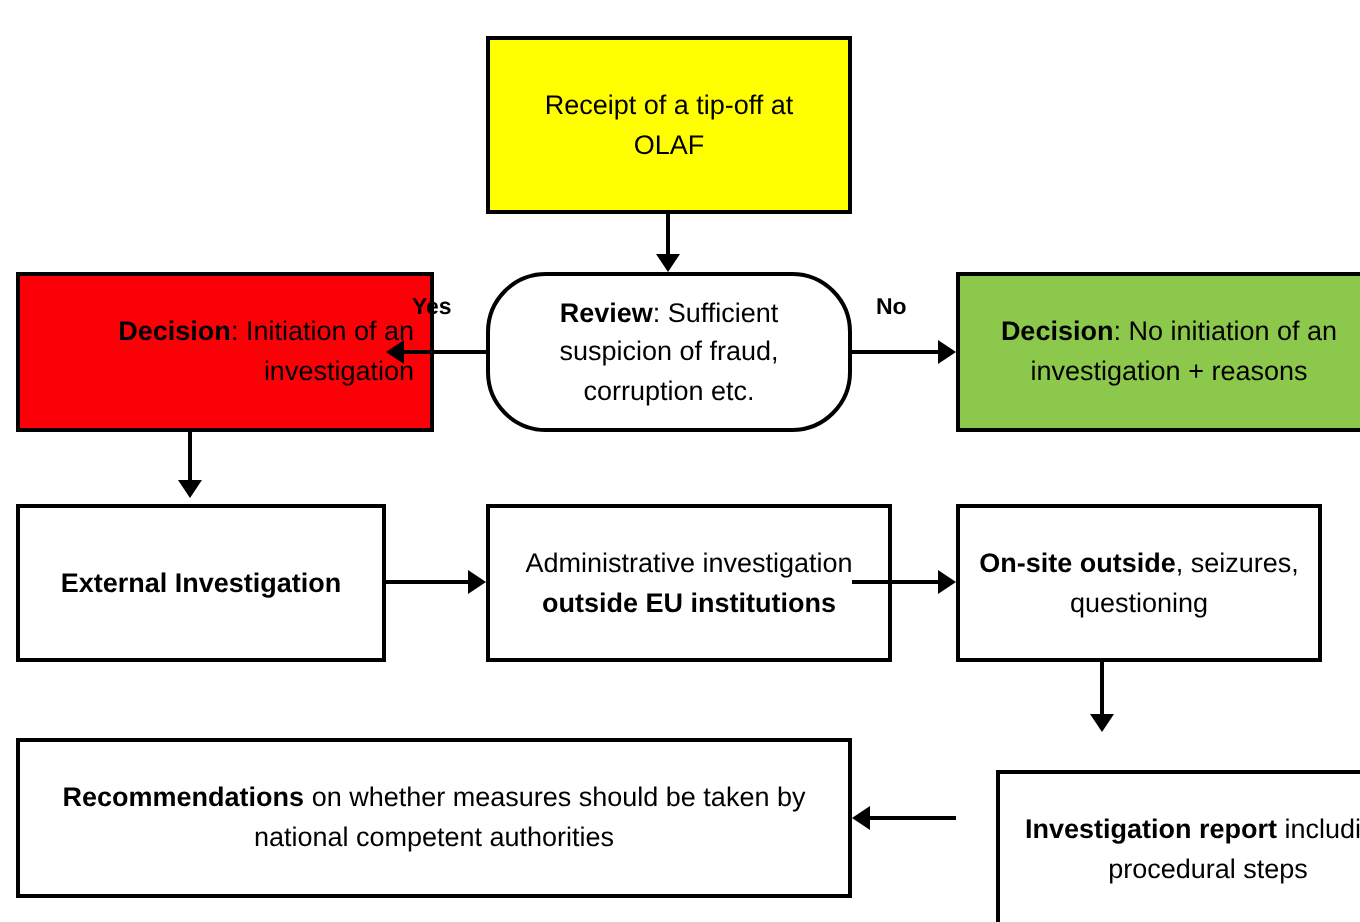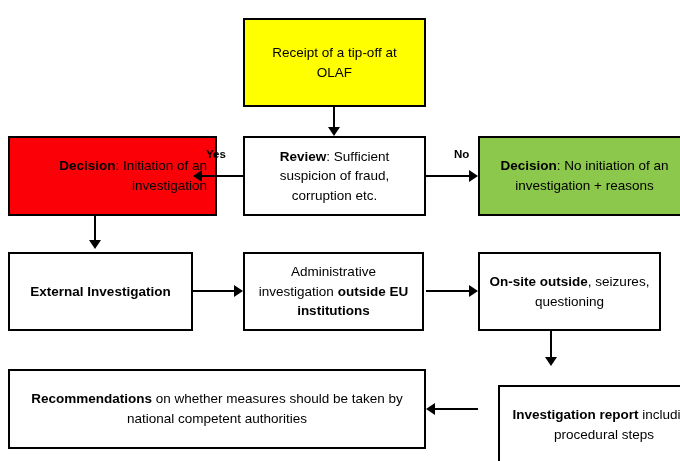--- a/index.html
+++ b/index.html
@@ -85,50 +85,50 @@
 
   <div class="line-v" style="left:333px; top:107px; width:2px; height:22px;"></div>
   <div class="arrow arrow-down" style="left:328px; top:127px;"></div>
 
   <div class="node fill-red" style="left:8px; top:136px; width:209px; height:80px;text-align:right;">
     <span class="txt">
       <b>Decision</b><span>: Initiation of an investigation</span>
     </span>
   </div>
 
-  <div class="node fill-white" style="left:243px; top:136px; width:183px; height:80px;">
+  <div class="node fill-white" style="left:243px; top:136px; width:183px; height:80px;border-radius:30px;">
     <span class="txt">
       <b>Review</b><span>: Sufficient suspicion of fraud, corruption etc.</span>
     </span>
   </div>
 
   <div class="node fill-green" style="left:478px; top:136px; width:213px; height:80px;">
     <span class="txt">
       <b>Decision</b><span>: No initiation of an investigation + reasons</span>
     </span>
   </div>
 
   <div class="line-h" style="left:202px; top:175px; width:41px;"></div>
   <div class="arrow arrow-left" style="left:193px; top:170px;"></div>
   <div class="edge-label" style="left:206px; top:148px;">Yes</div>
 
   <div class="line-h" style="left:426px; top:175px; width:43px;"></div>
   <div class="arrow arrow-right" style="left:469px; top:170px;"></div>
-  <div class="edge-label" style="left:454px; top:148px;">No</div>
+  <div class="edge-label" style="left:438px; top:148px;">No</div>
 
   <div class="line-v" style="left:94px; top:216px; height:26px;"></div>
   <div class="arrow arrow-down" style="left:89px; top:240px;"></div>
 
   <div class="node fill-white" style="left:8px; top:252px; width:185px; height:79px;">
     <span class="txt">
       <b>External Investigation</b>
     </span>
   </div>
 
-  <div class="node fill-white" style="left:243px; top:252px; width:181px; height:79px;">
+  <div class="node fill-white" style="left:243px; top:252px; width:203px; height:79px;">
     <span class="txt">
       <span>Administrative investigation </span><b>outside EU institutions</b>
     </span>
   </div>
 
   <div class="node fill-white" style="left:478px; top:252px; width:183px; height:79px;">
     <span class="txt">
       <b>On-site outside</b><span>, seizures, questioning</span>
     </span>
   </div>

